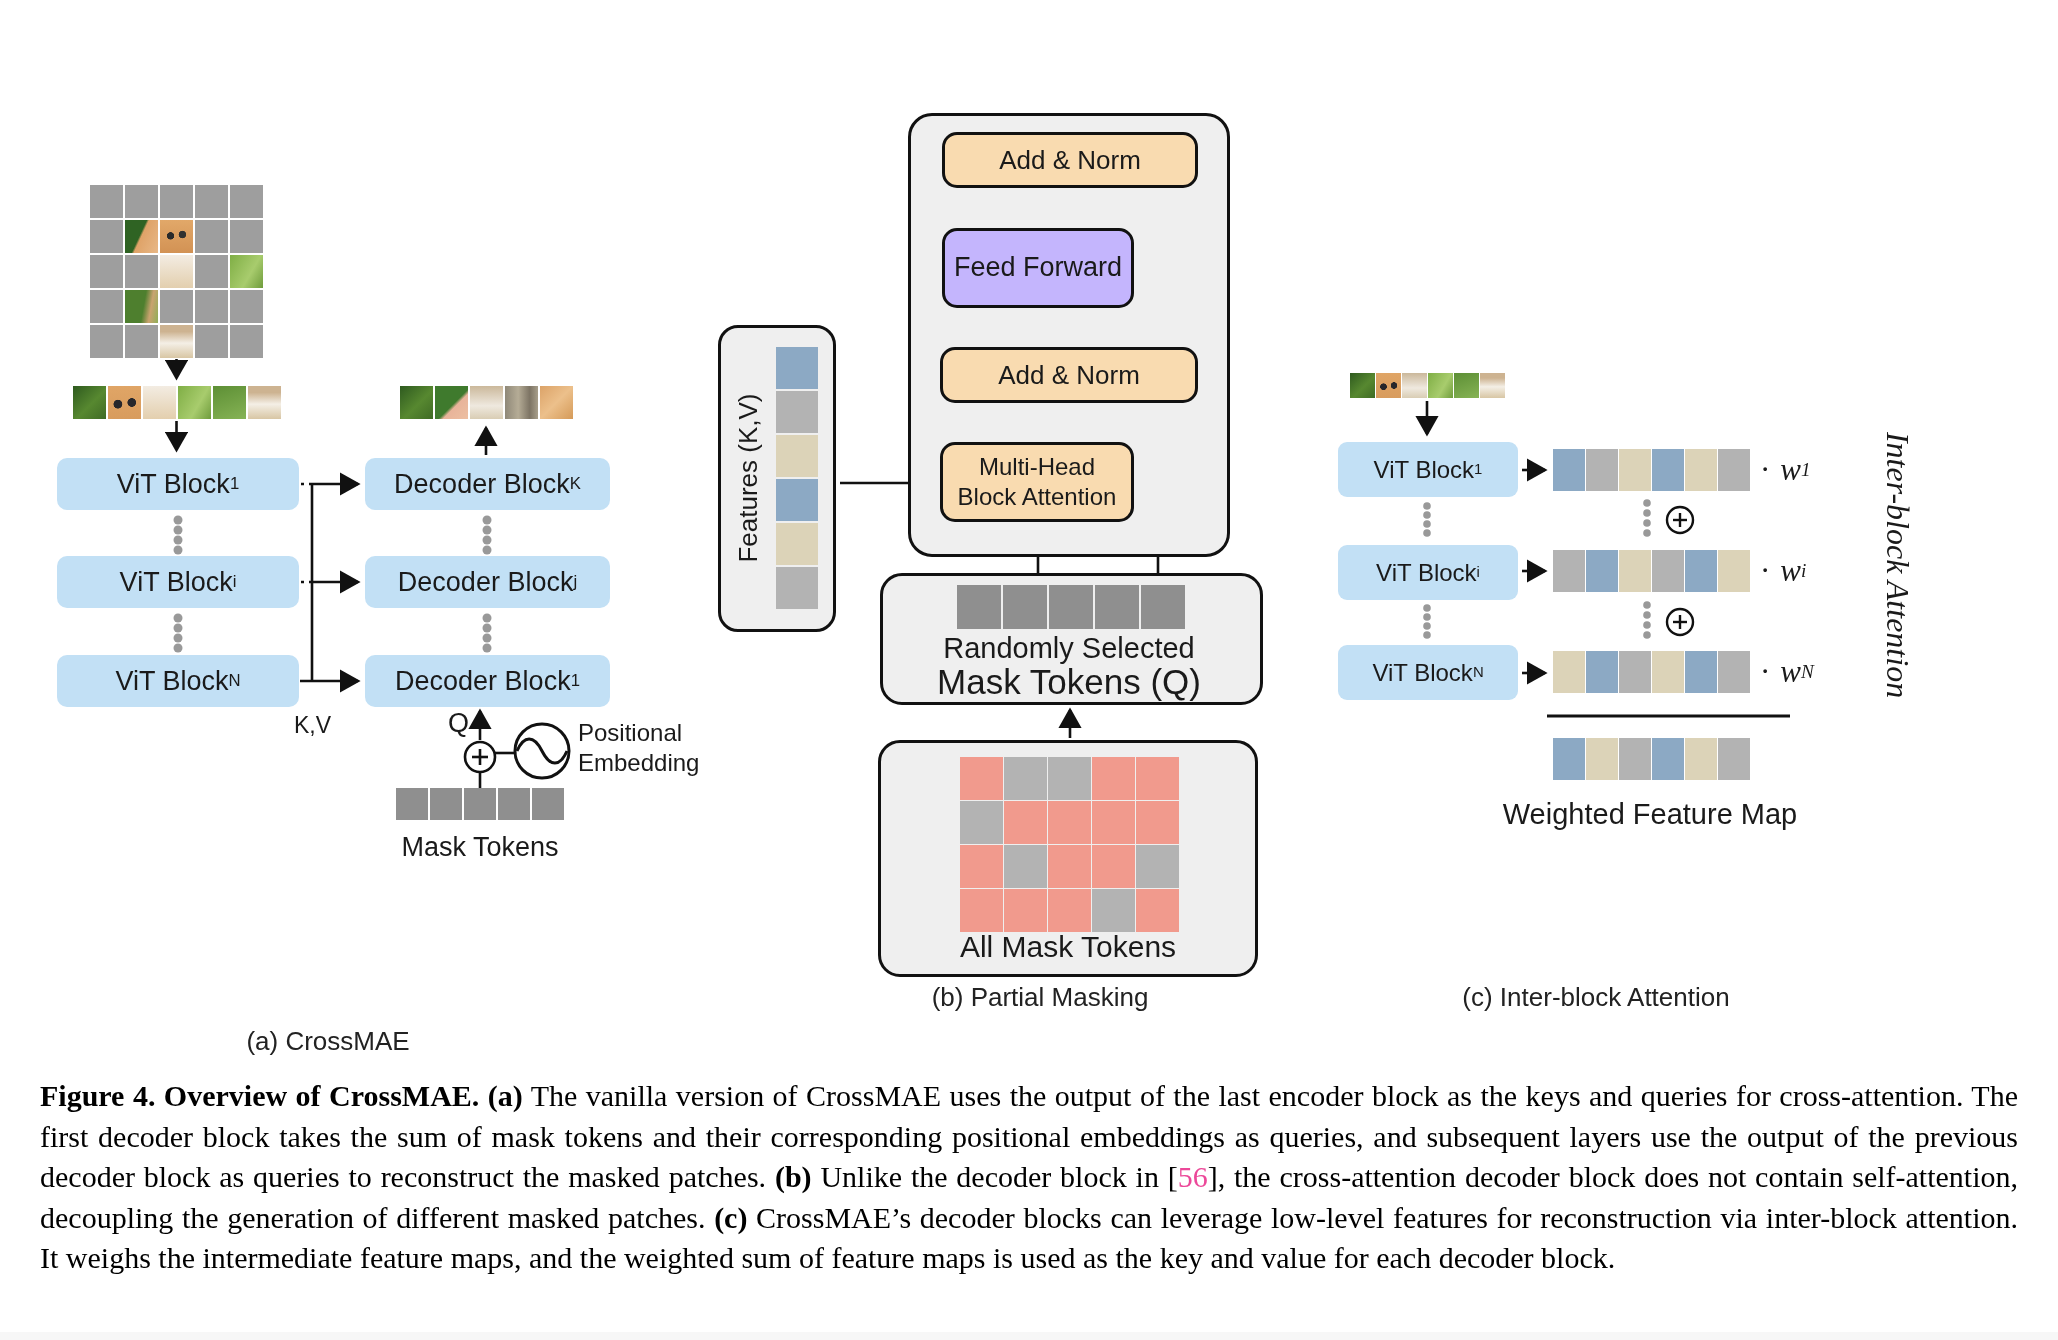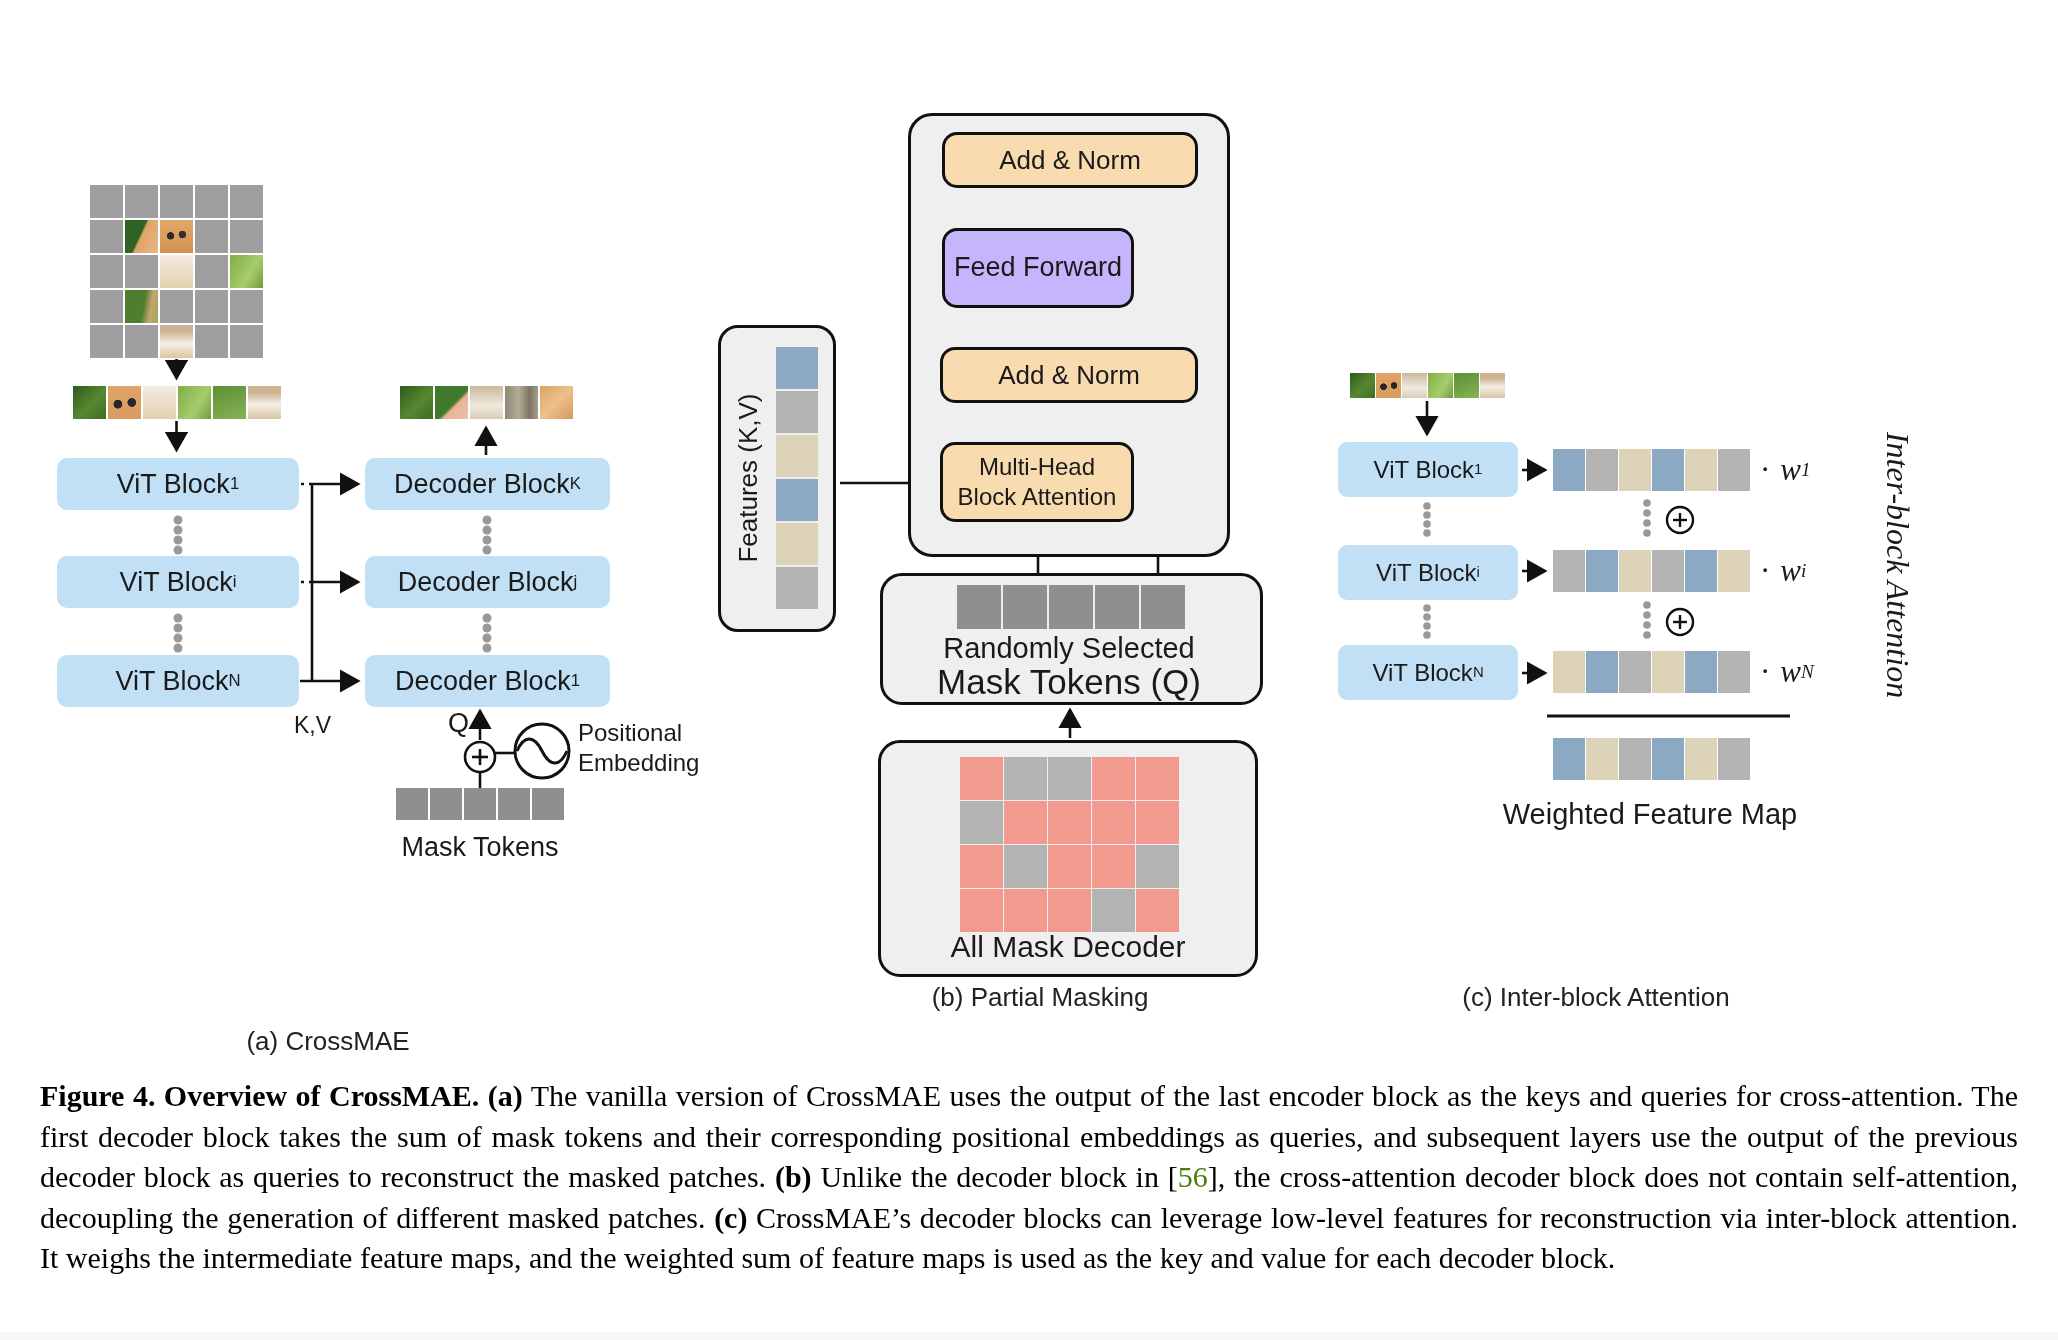--- a/index.html
+++ b/index.html
@@ -54,21 +54,21 @@
   .rot{position:absolute;white-space:nowrap;}
   .wlabel{position:absolute;height:42px;display:flex;align-items:center;
           font-family:"Liberation Serif",serif;font-size:31px;}
   .wlabel .wi{font-style:italic;padding-left:10px;}
   .wlabel sub{font-size:0.62em;font-style:italic;}
   
   #figcaption{position:absolute;left:40px;top:1046px;width:1978px;
               font-family:"Liberation Serif",serif;font-size:30px;line-height:40.5px;
               text-align:justify;color:#000;}
   .seg-bold{font-weight:bold;}
-  .seg-link{color:#4d7c0f;}
+  .seg-link{color:#ec4899;}
   #bottom-rule{position:absolute;left:0;top:1332px;width:2058px;height:8px;background:#f7f7f7;}
   svg{position:absolute;left:0;top:0;pointer-events:none;}
 </style>
 </head>
 <body>
 
 <div id="canvas">
 
   <svg width="2058" height="1340" viewBox="0 0 2058 1340">
     <defs>
@@ -297,21 +297,21 @@
       <div class="cell t-gray"></div>
       <div class="cell t-red"></div>
       <div class="cell t-red"></div>
       <div class="cell t-gray"></div>
       <div class="cell t-red"></div>
       <div class="cell t-red"></div>
       <div class="cell t-red"></div>
       <div class="cell t-gray"></div>
       <div class="cell t-red"></div>
     </div>
-  <div class="lab center" style="left:1068px;top:930px;font-size:30px;">All Mask Decoder</div>
+  <div class="lab center" style="left:1068px;top:930px;font-size:30px;">All Mask Tokens</div>
   <div class="lab center caption-label" style="left:1040px;top:982px;">(b) Partial Masking</div>
 
   <div class="cells g-cstrip" style="left:1350px;top:373px;">
       <div class="cell t-grass-dark"></div>
       <div class="cell t-cat-eyes"></div>
       <div class="cell t-fur-white"></div>
       <div class="cell t-grass-light"></div>
       <div class="cell t-grass-mid"></div>
       <div class="cell t-paws"></div>
     </div>

